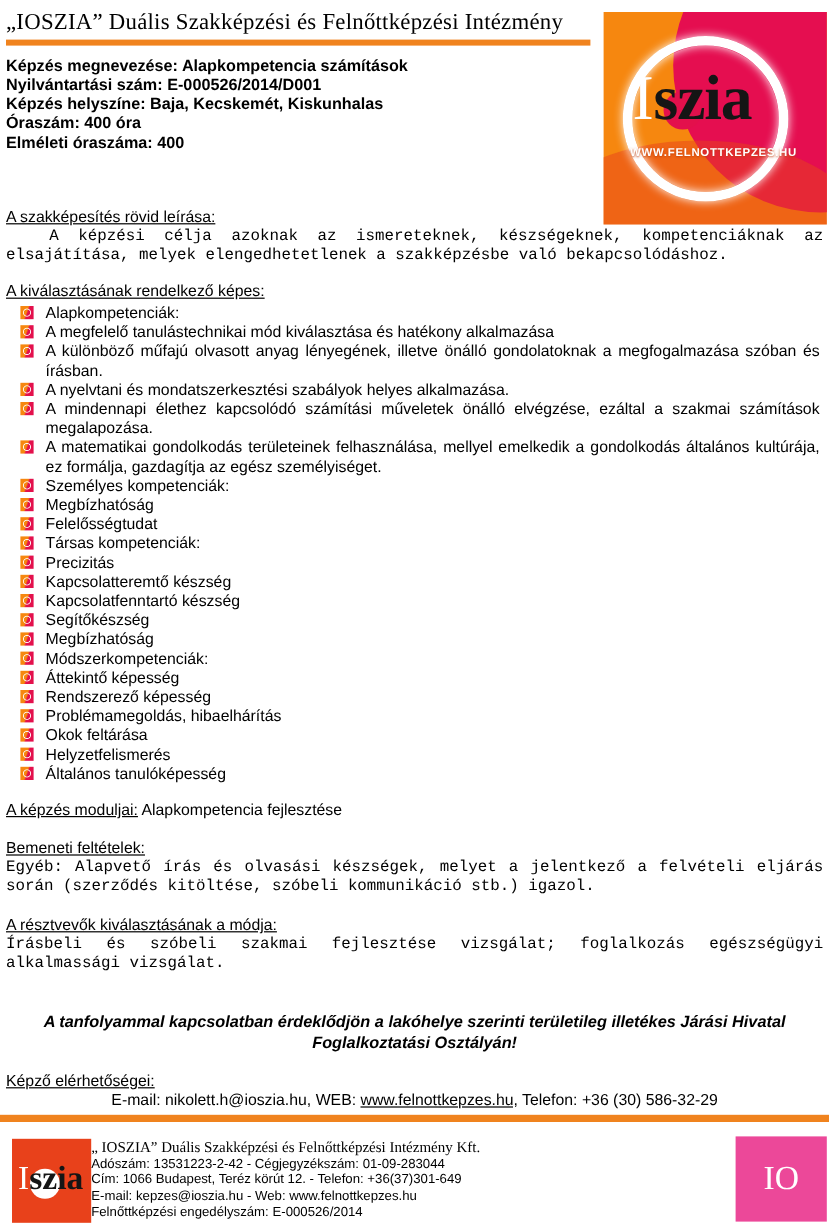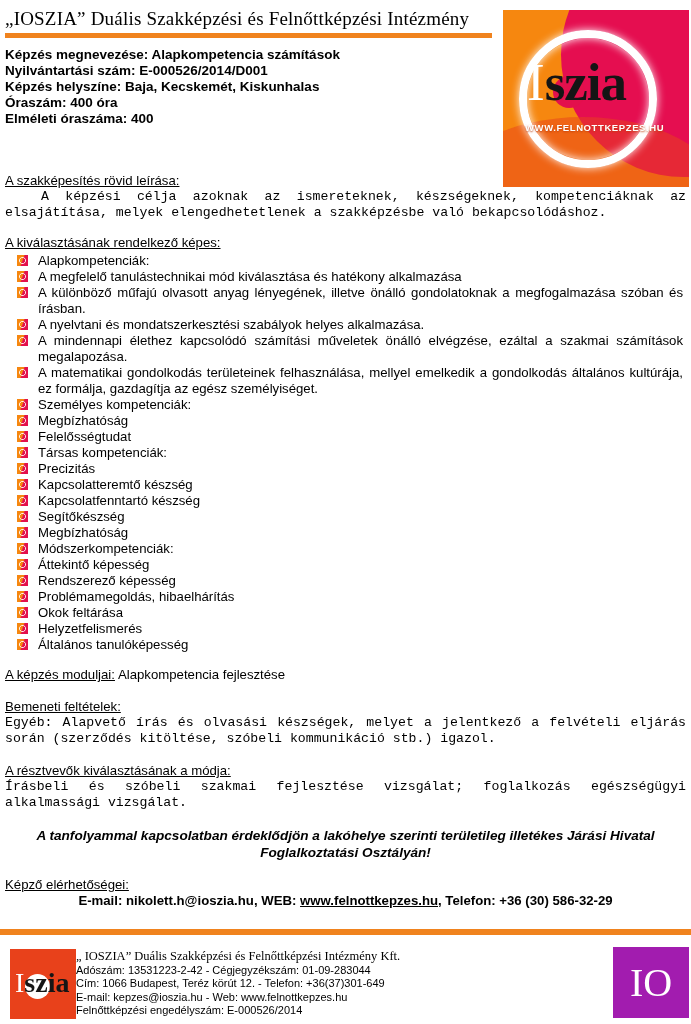--- a/index.html
+++ b/index.html
@@ -56,42 +56,42 @@
   .bullet-icon { position:absolute; left:12px; top:2px; width:11px; height:11px;
     background:
       radial-gradient(circle at 50% 50%, rgba(255,255,255,0) 30%, rgba(255,255,255,.95) 38%, rgba(255,255,255,0) 48%),
       linear-gradient(110deg, #F6870F 45%, #E3104C 55%);
   }
 
   .modules-line { margin-top:14px; font-size:13.2px; line-height:16px; }
   .heading-inline { text-decoration:underline; }
   .sec-block { margin-top:16px; }
 
-  .notice { margin-top:16px; text-align:center; font-weight:bold; font-style:italic;
+  .notice { margin-top:32px; text-align:center; font-weight:bold; font-style:italic;
     font-size:13.6px; line-height:17px; padding:0 10px; }
 
-  .contact-line { font-size:13.2px; line-height:16px; text-align:center; margin:0;font-weight:bold; }
+  .contact-line { font-size:13.2px; line-height:16px; text-align:center; margin:0; }
   .contact-link { text-decoration:underline; cursor:pointer; }
 
   
   .footer { position:absolute; left:0; right:0; bottom:0; }
   .f-bar { height:6px; background:#F0831E; }
   .f-content { display:flex; align-items:flex-start; padding:12px 2px 0 10px; height:89px; }
   .f-logo-left { position:relative; width:66px; height:70px; background:#E8411B;
     overflow:hidden; font-family:"Liberation Serif", serif; flex:0 0 auto; margin-top:2px; }
   .fl-disc { position:absolute; left:15px; top:25px; width:25px; height:25px;
     border-radius:50%; background:#fff; }
   .fl-text { position:absolute; left:5px; top:20px; font-size:28px; line-height:28px; white-space:nowrap; }
   .fl-i { color:#fff; }
   .fl-szia { color:#151515; font-weight:bold; }
   .f-center { flex:1 1 auto; font-size:11px; line-height:13.4px; padding-top:2px; }
   .f-company { font-family:"Liberation Serif", serif; font-size:12.5px; line-height:15px; }
-  .f-logo-right { width:76px; height:71px; background:#a21caf; color:#fff; flex:0 0 auto;
+  .f-logo-right { width:76px; height:71px; background:#ec4899; color:#fff; flex:0 0 auto;
     display:flex; align-items:center; justify-content:center;
-    font-family:"Liberation Serif", serif; font-size:40px; margin-right:0; }
+    font-family:"Liberation Serif", serif; font-size:28px; margin-right:0; }
 </style>
 </head>
 <body>
 
 <div class="page">
 
   <h1 class="doc-title">„IOSZIA” Duális Szakképzési és Felnőttképzési Intézmény</h1>
   <div class="title-rule"></div>
 
   <div class="main-logo">

